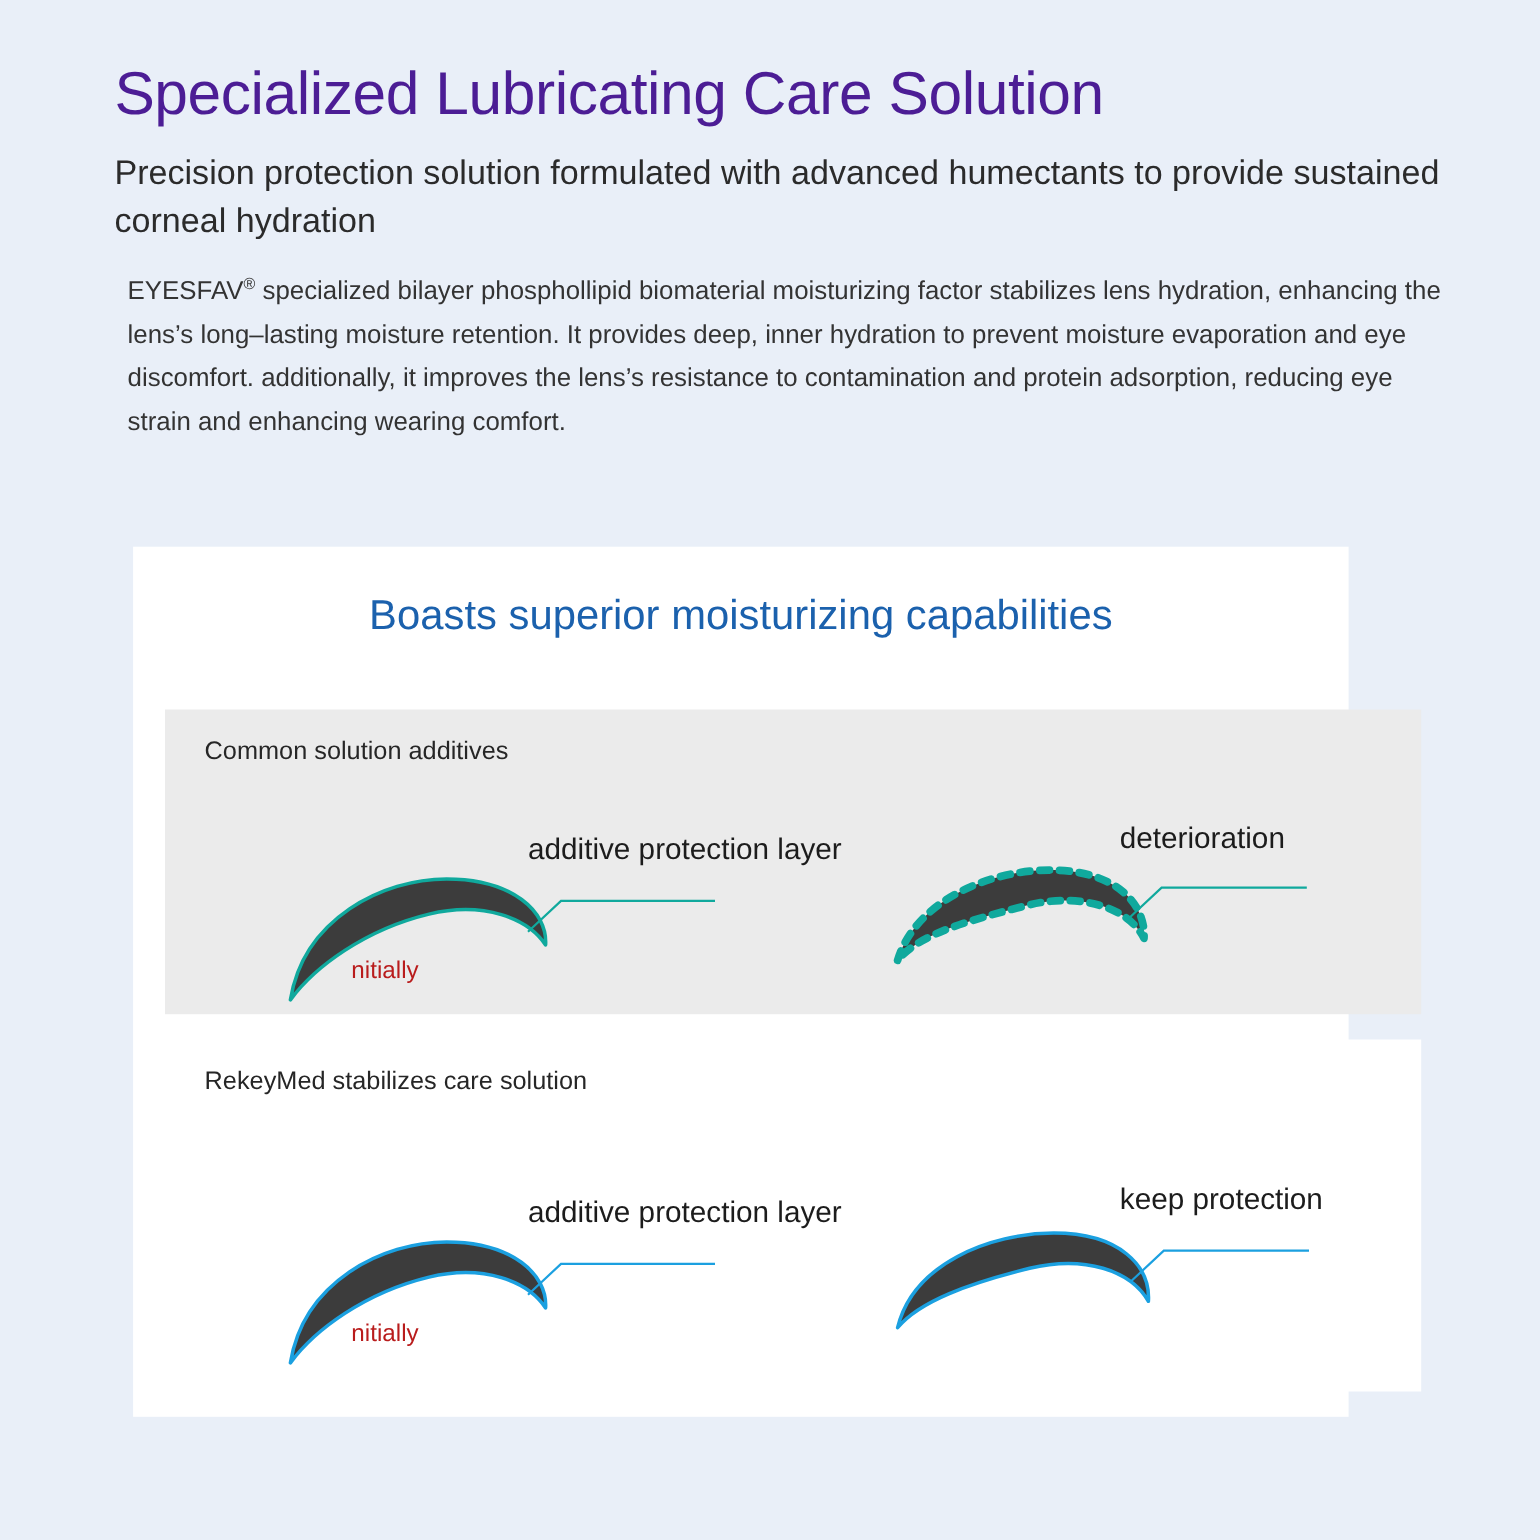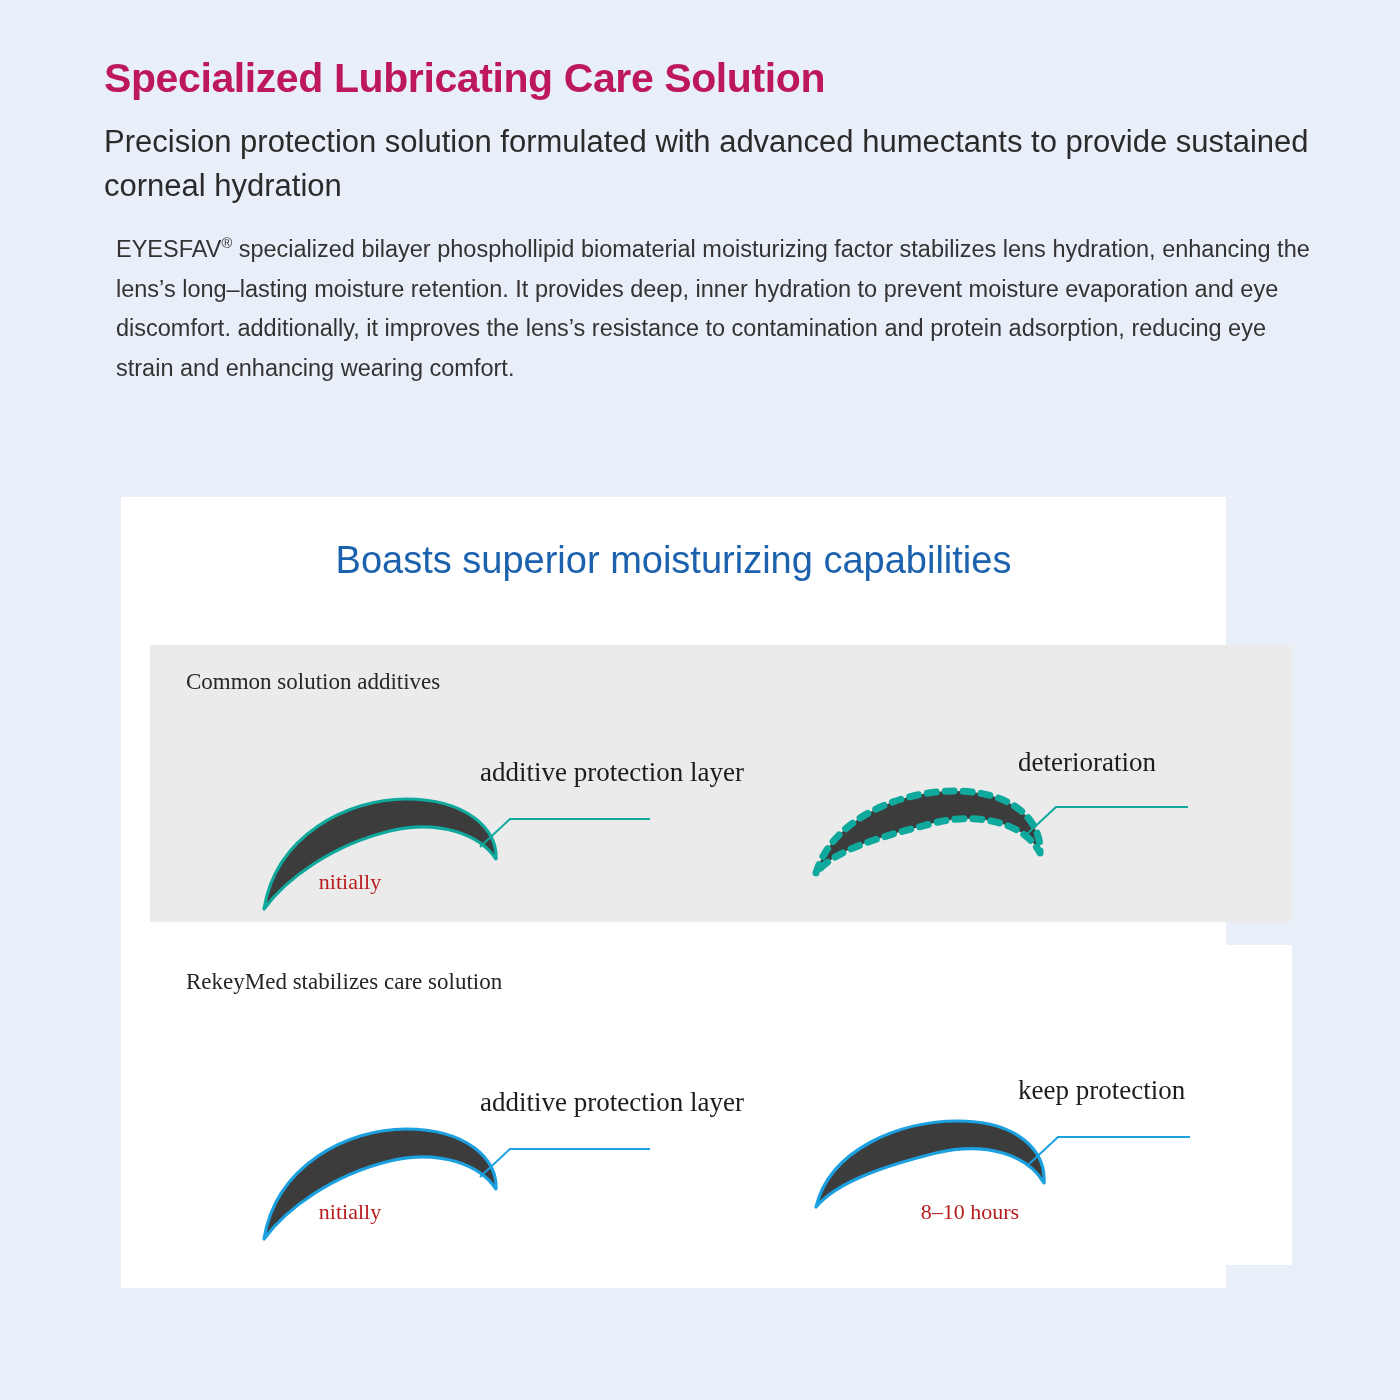--- a/index.html
+++ b/index.html
@@ -16,23 +16,23 @@
   }
 
   
   .header {
     position: absolute;
     left: 104px;
     top: 56px;
     width: 1225px;
   }
   .page-title {
-    font-size: 41px;
-    font-weight: bold;
-    color: #be185d;
+    font-size: 55px;
+    font-weight: normal;
+    color: #4c1d95;
     letter-spacing: -0.4px;
     line-height: 1.08;
     margin: 0 0 20px 0;
   }
   .page-subtitle {
     font-size: 31px;
     font-weight: 400;
     color: #2b2b2b;
     line-height: 1.42;
     margin: 0 0 22px 0;
@@ -71,21 +71,20 @@
     font-weight: 400;
     color: #1b61ad;
     letter-spacing: 0px;
   }
 
   
   .panel {
     position: absolute;
     left: 29px;
     width: 1142px;
-    font-family: Liberation Serif, serif;
   }
   .panel-top {
     top: 148px;
     height: 277px;
     background: #ebebeb;
   }
   .panel-bottom {
     top: 448px;
     height: 320px;
     background: #ffffff;
@@ -179,17 +178,16 @@
       <div class="callout" style="left:300px; top:50px;">additive protection layer</div>
       <div class="fig-caption cap-left">nitially</div>
     </div>
 
     <div class="fig fig-right fig-bottom-row">
       <svg width="470" height="200" viewBox="0 0 470 200">
         <path d="M 26 170 C 40 112, 110 84, 168 84 C 228 84, 256 114, 254 146 C 238 118, 196 104, 146 116 C 90 130, 46 146, 26 170 Z" fill="#3c3c3c" stroke="#1ba0e0" stroke-width="3.2" stroke-linejoin="round"></path>
         <polyline points="238,128 268,100 400,100" fill="none" stroke="#1ba0e0" stroke-width="2"></polyline>
       </svg>
       <div class="callout" style="left:228px; top:38px;">keep protection</div>
-      <div class="fig-caption cap-right">8–10 hours</div>
     </div>
   </div>
 
 </div>
 
 </body></html>

